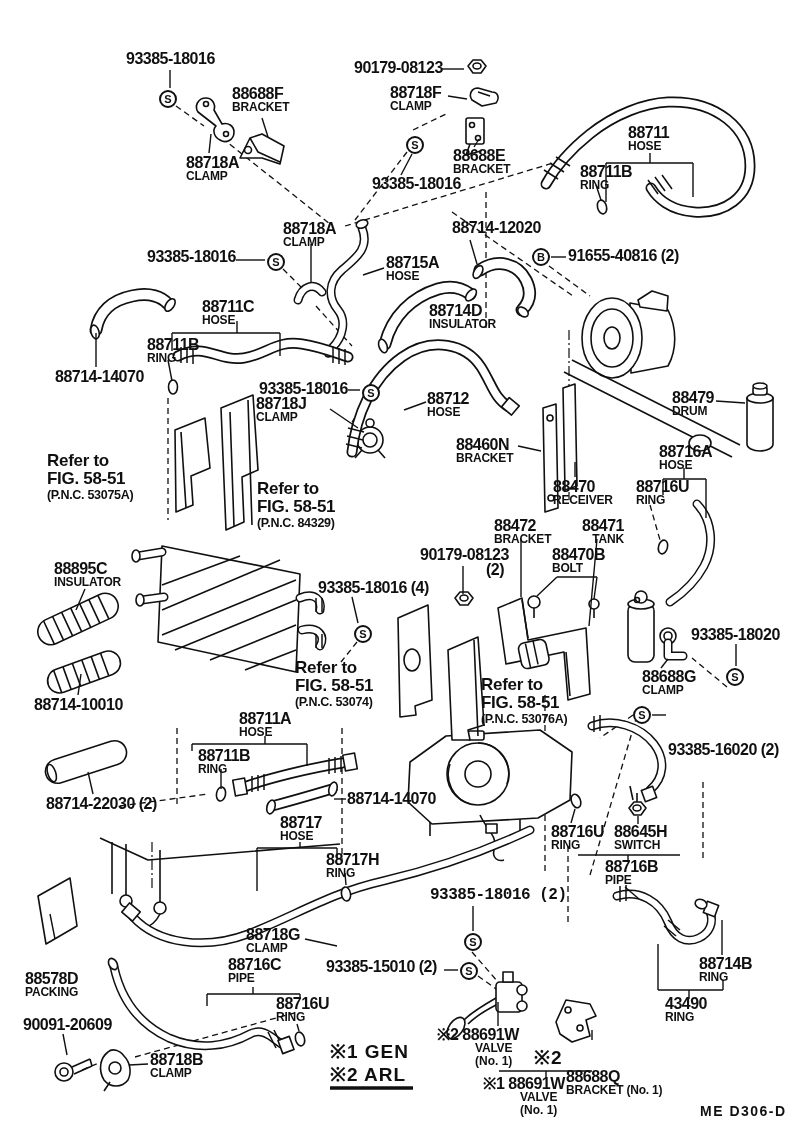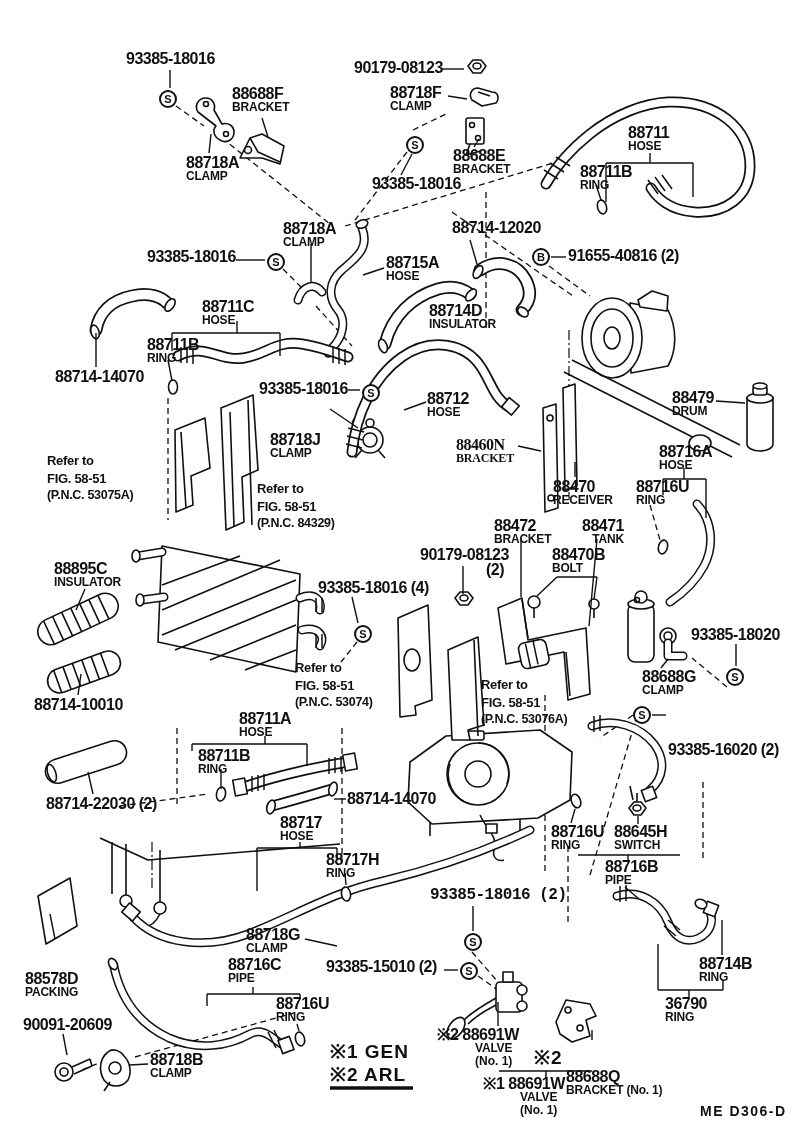--- a/index.html
+++ b/index.html
@@ -4,21 +4,21 @@
 <style>
   html,body{margin:0;padding:0;background:#e8e8e8}
   #stage{position:relative;width:800px;height:1148px;background:#ffffff;overflow:hidden;
          font-family:"Liberation Sans",sans-serif;color:#101010}
   #art{position:absolute;left:0;top:0}
   #label-layer{position:absolute;left:0;top:0;width:800px;height:940px}
   .lbl{position:absolute;white-space:nowrap}
   .ln{display:block}
   .pn{font-size:16px;font-weight:700;letter-spacing:-0.5px;line-height:15px}
   .d{font-size:12px;font-weight:700;letter-spacing:-0.2px;line-height:13px}
-  .ref{font-size:13px;font-weight:700;letter-spacing:-0.3px;line-height:18px}
+  .ref{font-size:17px;font-weight:700;letter-spacing:-0.3px;line-height:18px}
   .pnc{font-size:12.5px;font-weight:700;letter-spacing:-0.3px;line-height:14px}
   .leg{font-size:19px;font-weight:700;letter-spacing:1px;line-height:23px}
   .sub{font-size:12px;font-weight:700;line-height:13px}
   .ft{font-size:14px;font-weight:700;letter-spacing:1.5px}
   .marker{position:absolute;width:18px;height:18px;border:2px solid #101010;border-radius:50%;
           box-sizing:border-box;background:#fff;font-size:11px;font-weight:700;
           line-height:14px;text-align:center}
   
   .ho{fill:none;stroke:#101010;stroke-width:11;stroke-linecap:round;stroke-linejoin:round}
   .hi{fill:none;stroke:#ffffff;stroke-width:7.5;stroke-linecap:round;stroke-linejoin:round}
@@ -502,33 +502,33 @@
       <div class="lbl" style="left: 147px; top: 337px;">
         <span class="ln pn">88711B</span>
         <span class="ln d">RING</span>
       </div>
       <div class="lbl" style="left: 55px; top: 369px;">
         <span class="ln pn">88714-14070</span>
       </div>
       <div class="lbl" style="left: 259px; top: 381px;">
         <span class="ln pn">93385-18016</span>
       </div>
-      <div class="lbl" style="left: 270px; top: 396px; margin-top: 36px;">
+      <div class="lbl" style="left: 256px; top: 396px;">
         <span class="ln pn">88718J</span>
         <span class="ln d">CLAMP</span>
       </div>
       <div class="lbl" style="left: 427px; top: 391px;">
         <span class="ln pn">88712</span>
         <span class="ln d">HOSE</span>
       </div>
       <div class="lbl" style="left: 672px; top: 390px;">
         <span class="ln pn">88479</span>
         <span class="ln d">DRUM</span>
       </div>
-      <div class="lbl" style="left: 456px; top: 437px; font-family: Liberation Serif, serif;">
+      <div class="lbl" style="left: 456px; top: 437px;">
         <span class="ln pn">88460N</span>
         <span class="ln d">BRACKET</span>
       </div>
       <div class="lbl" style="left: 659px; top: 444px;">
         <span class="ln pn">88716A</span>
         <span class="ln d">HOSE</span>
       </div>
       <div class="lbl" style="left: 47px; top: 452px;">
         <span class="ln ref">Refer to</span>
         <span class="ln ref">FIG. 58-51</span>
@@ -647,21 +647,21 @@
       </div>
       <div class="lbl" style="left: 699px; top: 956px;">
         <span class="ln pn">88714B</span>
         <span class="ln d">RING</span>
       </div>
       <div class="lbl" style="left: 276px; top: 996px;">
         <span class="ln pn">88716U</span>
         <span class="ln d">RING</span>
       </div>
       <div class="lbl" style="left: 665px; top: 996px;">
-        <span class="ln pn">36790</span>
+        <span class="ln pn">43490</span>
         <span class="ln d">RING</span>
       </div>
       <div class="lbl" style="left: 23px; top: 1017px;">
         <span class="ln pn">90091-20609</span>
       </div>
       <div class="lbl" style="left: 150px; top: 1052px;">
         <span class="ln pn">88718B</span>
         <span class="ln d">CLAMP</span>
       </div>
       <div class="lbl" style="left: 330px; top: 1040px;">

